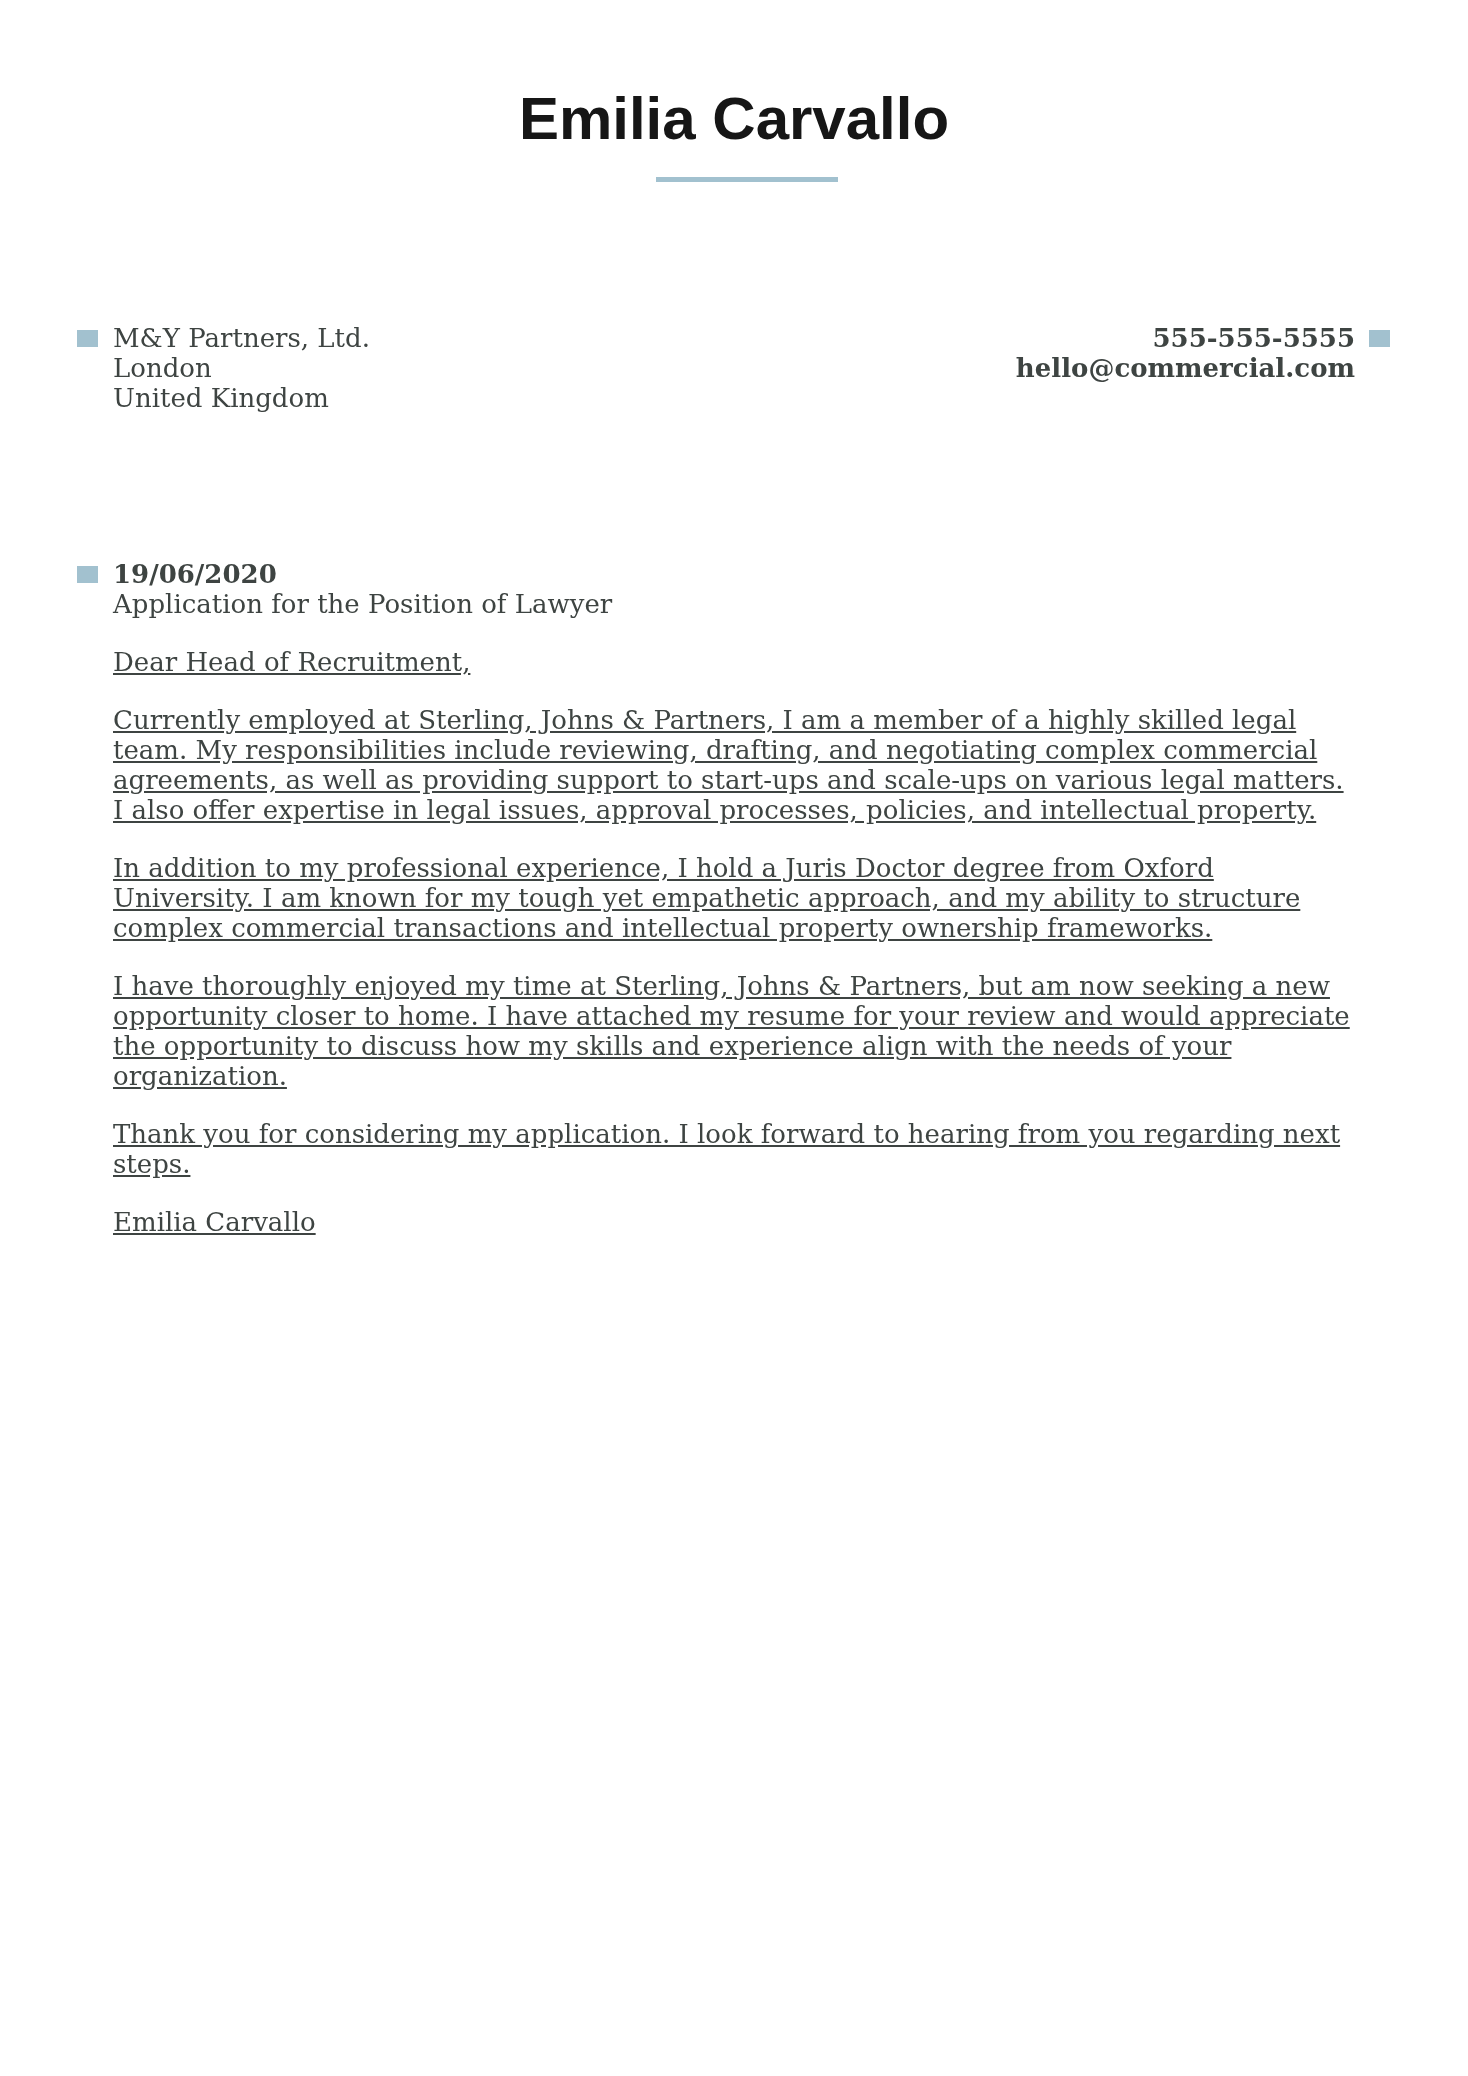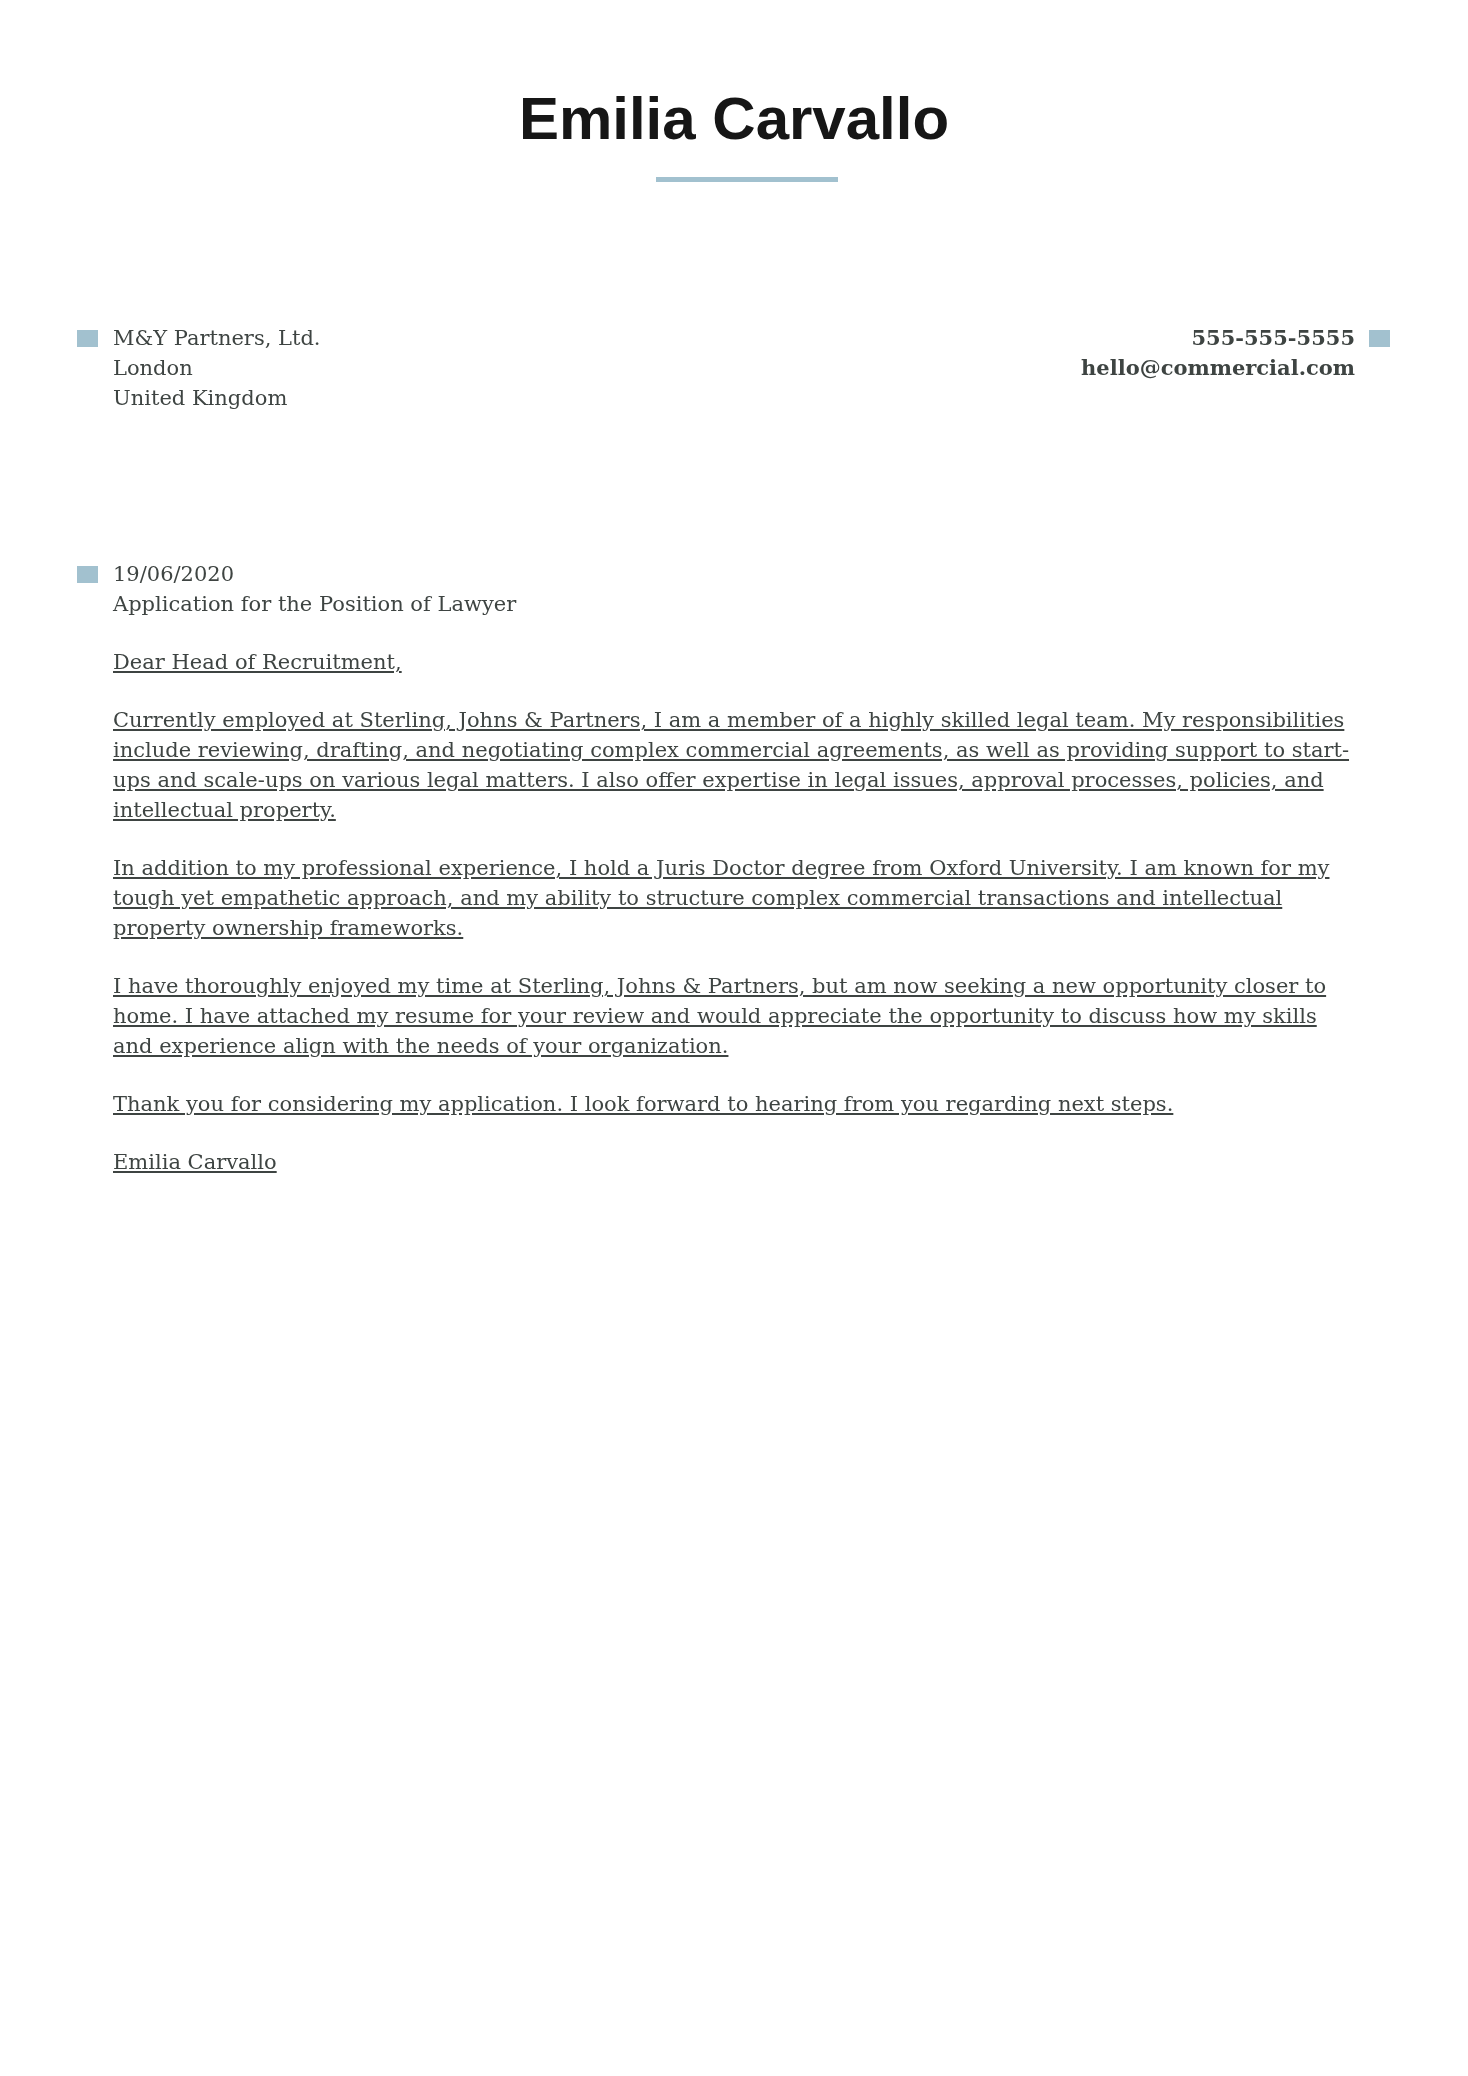--- a/index.html
+++ b/index.html
@@ -28,21 +28,21 @@
     width: 182px;
     height: 5px;
     background: var(--accent-color, #a2c1cf);
     margin: 25px auto 0 auto;
     position: relative;
     left: 13px;
   }
   .content-col {
     margin: 4px 113px;
     position: relative;
-    font-size: 21px;
+    font-size: 26px;
     line-height: 30px;
   }
   .contact-row {
     margin-top: 141px;
     display: flex;
     justify-content: space-between;
     align-items: flex-start;
     position: relative;
   }
   .accent-sq {
@@ -53,21 +53,21 @@
     top: 7px;
   }
   .accent-sq.sq-left { left: -36px; }
   .accent-sq.sq-right { right: -35px; }
   .recipient-block { text-align: left; }
   .sender-block { text-align: right; font-weight: bold; }
   .date-block {
     margin-top: 146px;
     position: relative;
   }
-  .letter-date { font-weight: 400; }
+  .letter-date { font-weight: 700; }
   .letter-body p { margin-top: 28px; text-decoration: underline; }
 </style>
 </head>
 <body>
 
 <div class="page">
 
   <h1 class="page-title">Emilia Carvallo</h1>
 
   <div class="title-divider"></div>

